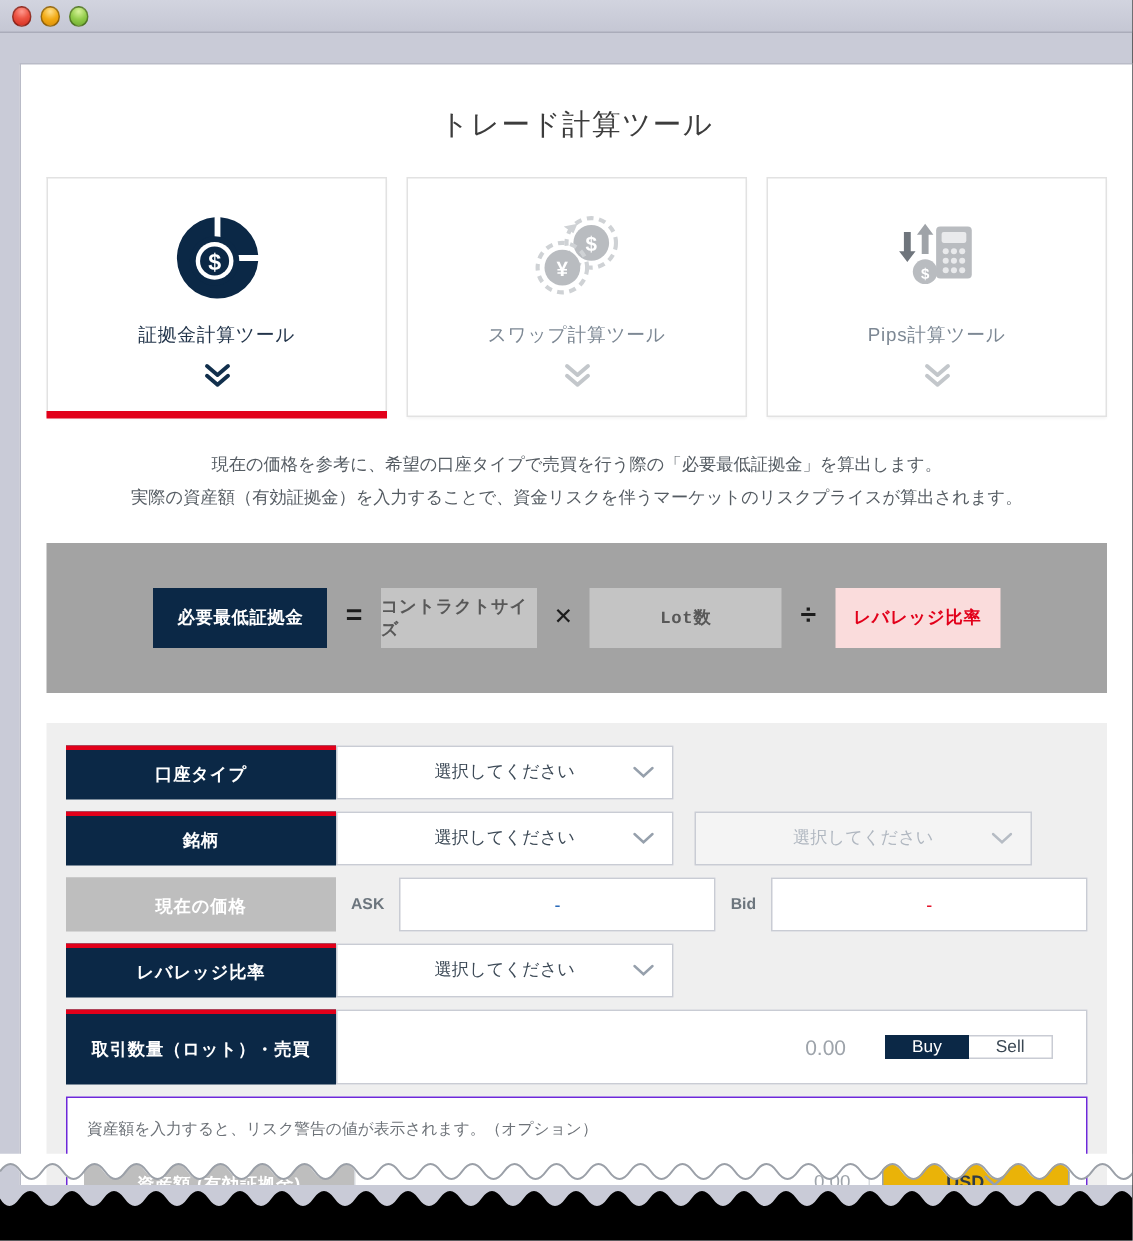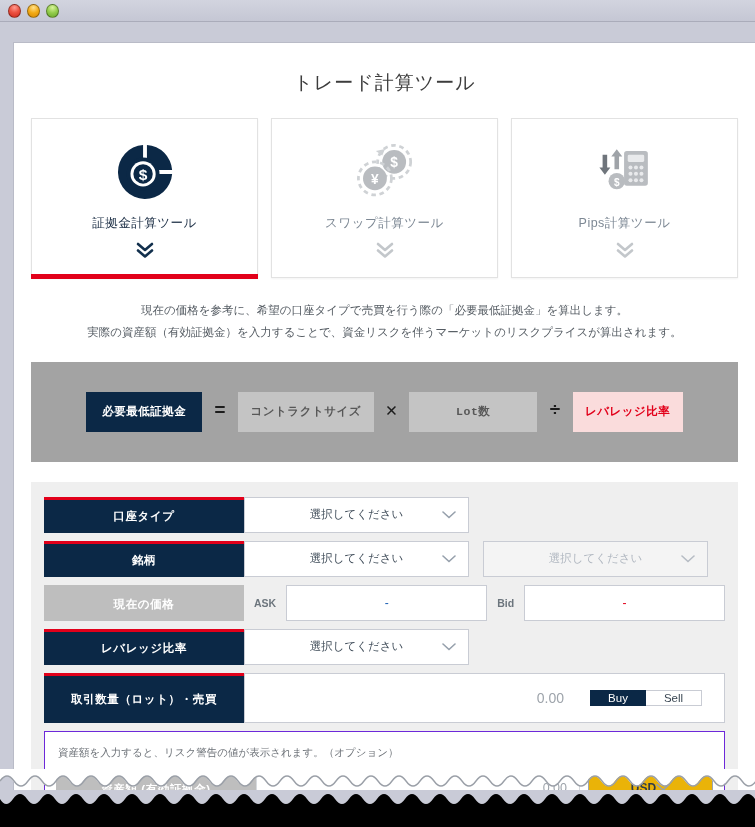--- a/index.html
+++ b/index.html
@@ -97,30 +97,30 @@
   .formula {
     display: flex; align-items: center; justify-content: center;
     gap: 12px;
     padding: 30px 0;
   }
   .fbox {
     height: 40px; display: flex; align-items: center; justify-content: center;
     font-size: 11.5px; font-weight: bold; letter-spacing: .5px;
   }
   .fbox.navy   { background: #0b2846; color: #fff; width: 116px; }
-  .fbox.gray   { background: #c4c4c4; color: #585858; width: 136px; }
+  .fbox.gray   { background: #c4c4c4; color: #585858; width: 104px; }
   .fbox.gray2  { background: #c4c4c4; color: #585858; width: 128px; }
   .fbox.pink   { background: #fadcdc; color: #e2001a; width: 110px; }
   .op { font-size: 19px; font-weight: 900; color: #1c1c1c; line-height: 1; }
 
   
   .form-panel { background: #efefef; padding: 15px 13px 18px; }
   .row { display: flex; align-items: stretch; margin-bottom: 8px; }
   .lbl {
-    width: 200px; min-height: 36px;
+    width: 180px; min-height: 36px;
     display: flex; align-items: center; justify-content: center;
     font-size: 11.5px; font-weight: bold; letter-spacing: .6px;
     background: #0b2846; color: #fff;
     border-top: 3px solid #e2001a;
   }
   .lbl.disabled { background: #bebebe; color: #fff; border-top: 3px solid #bebebe; }
   .select, .textfield {
     background: #fff; border: 1px solid #c9ccd4;
     display: flex; align-items: center;
     font-size: 11.5px; color: #3d4a57;

